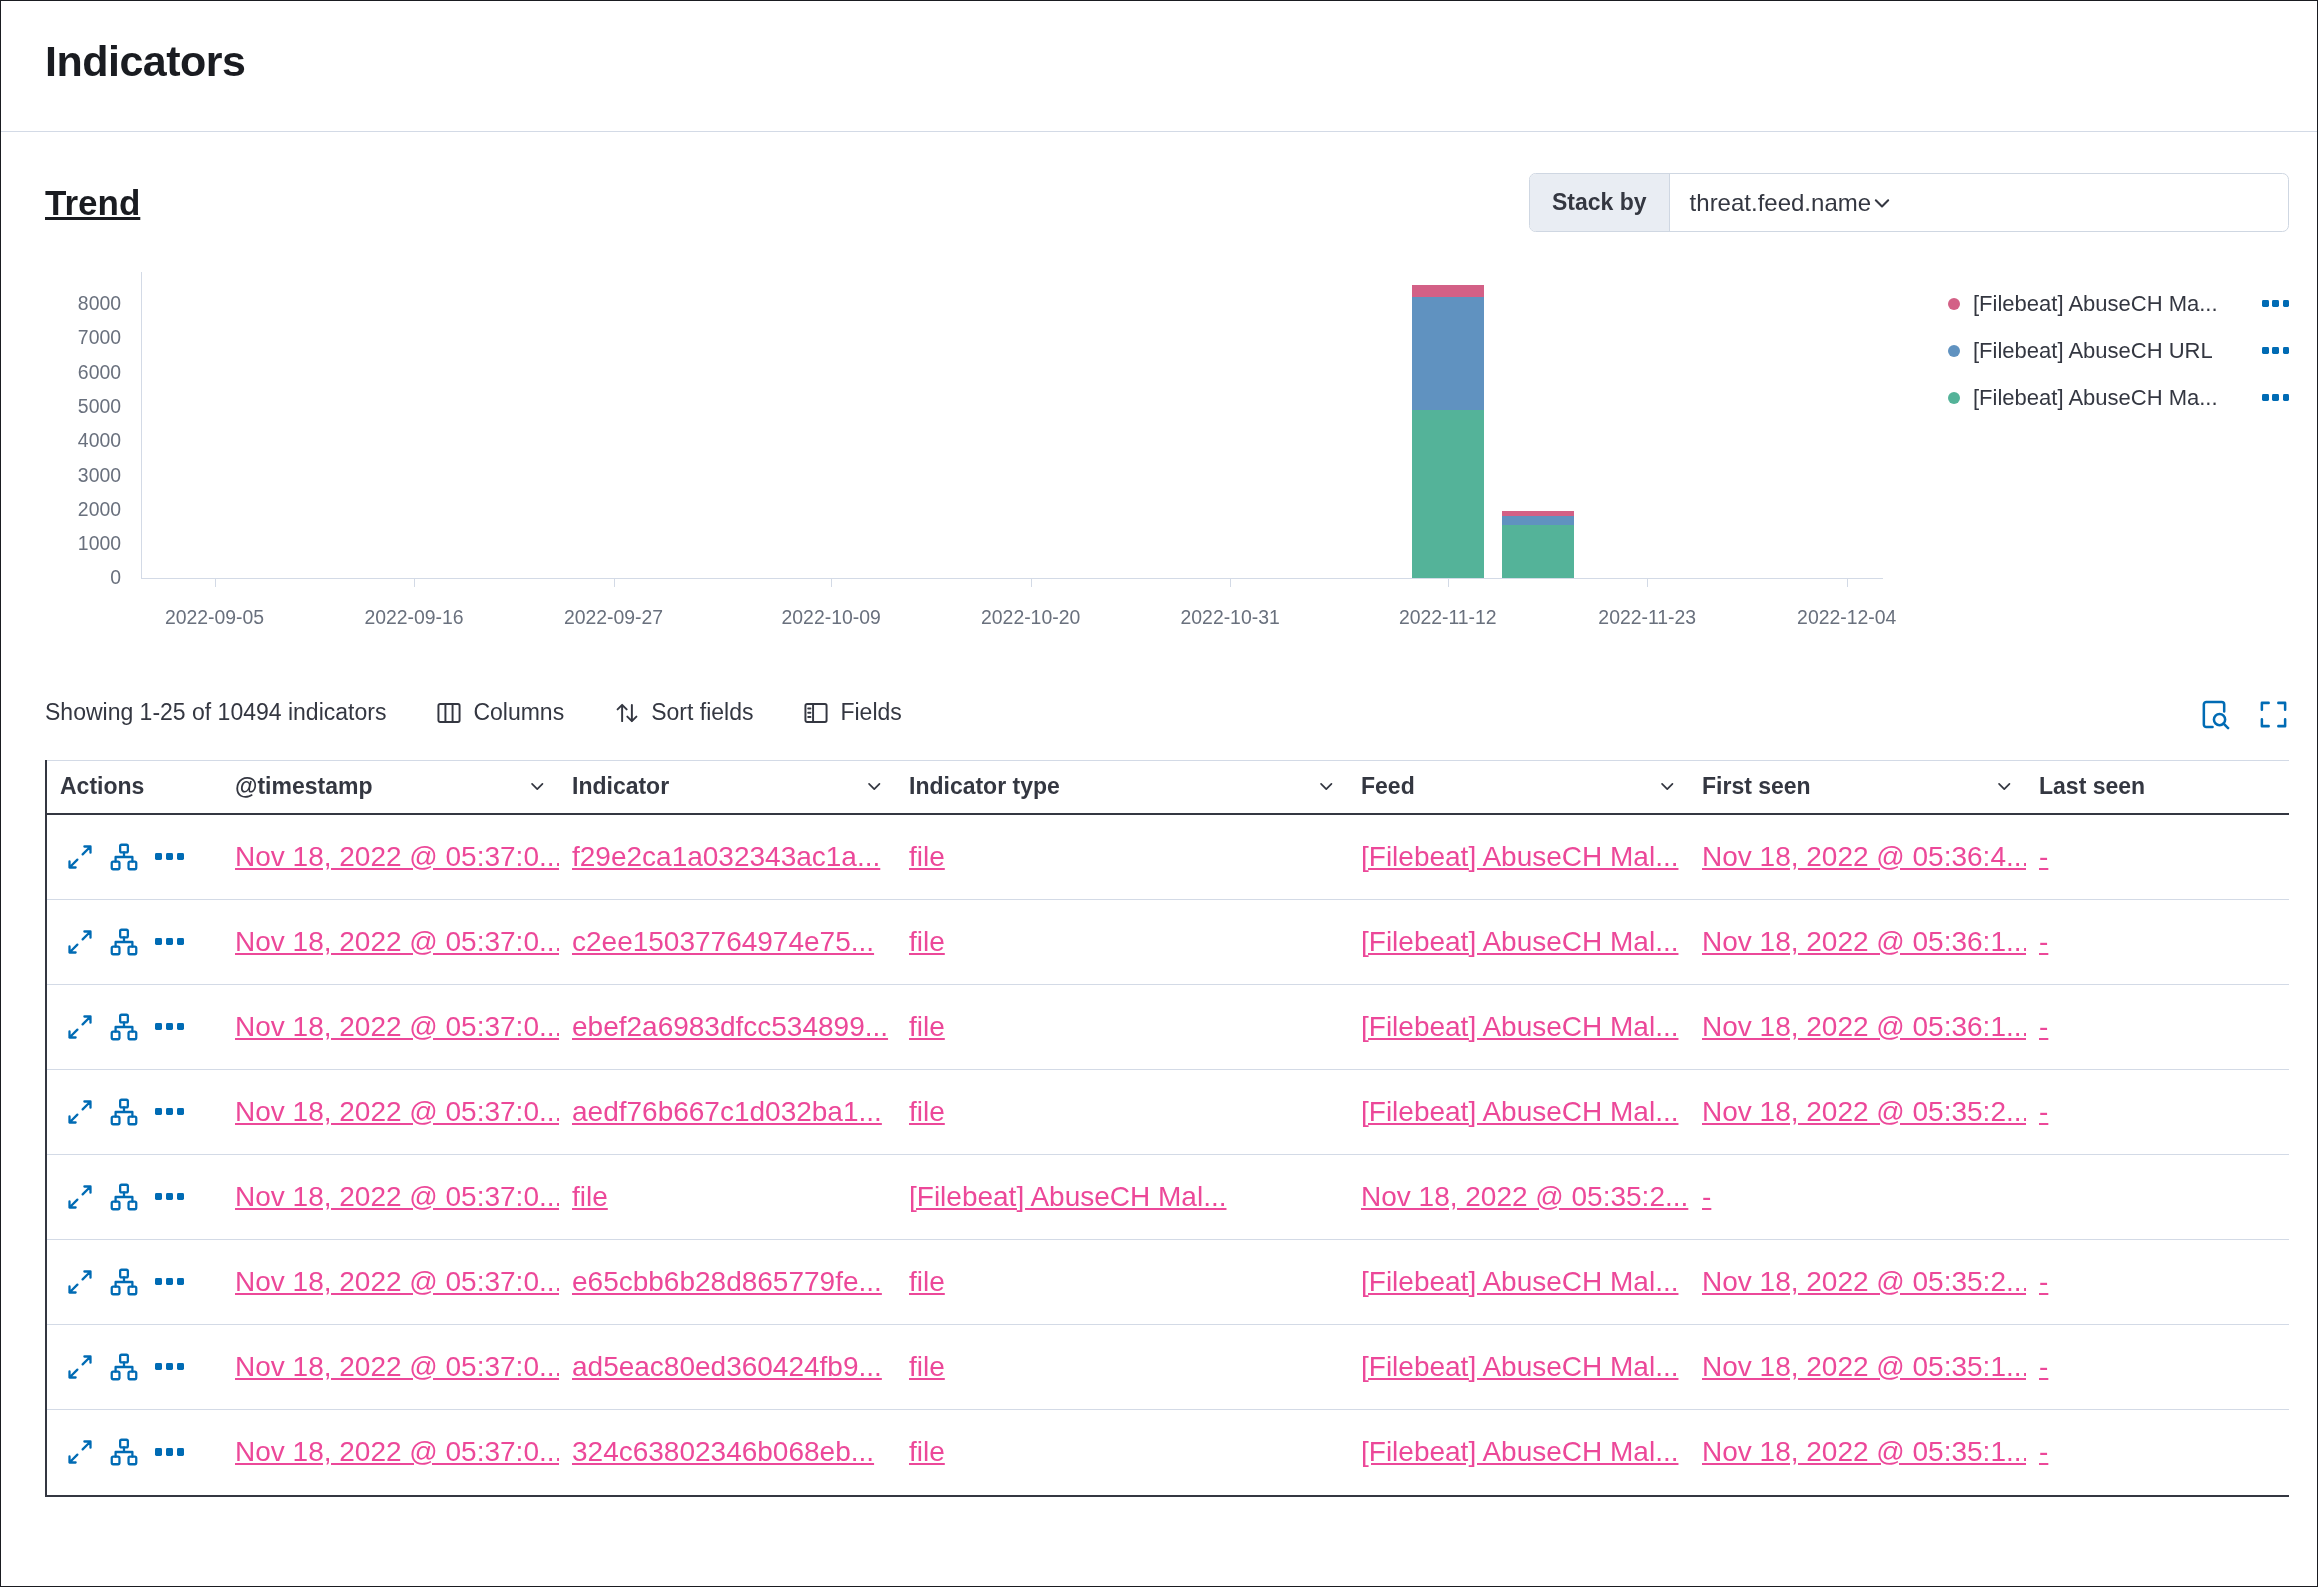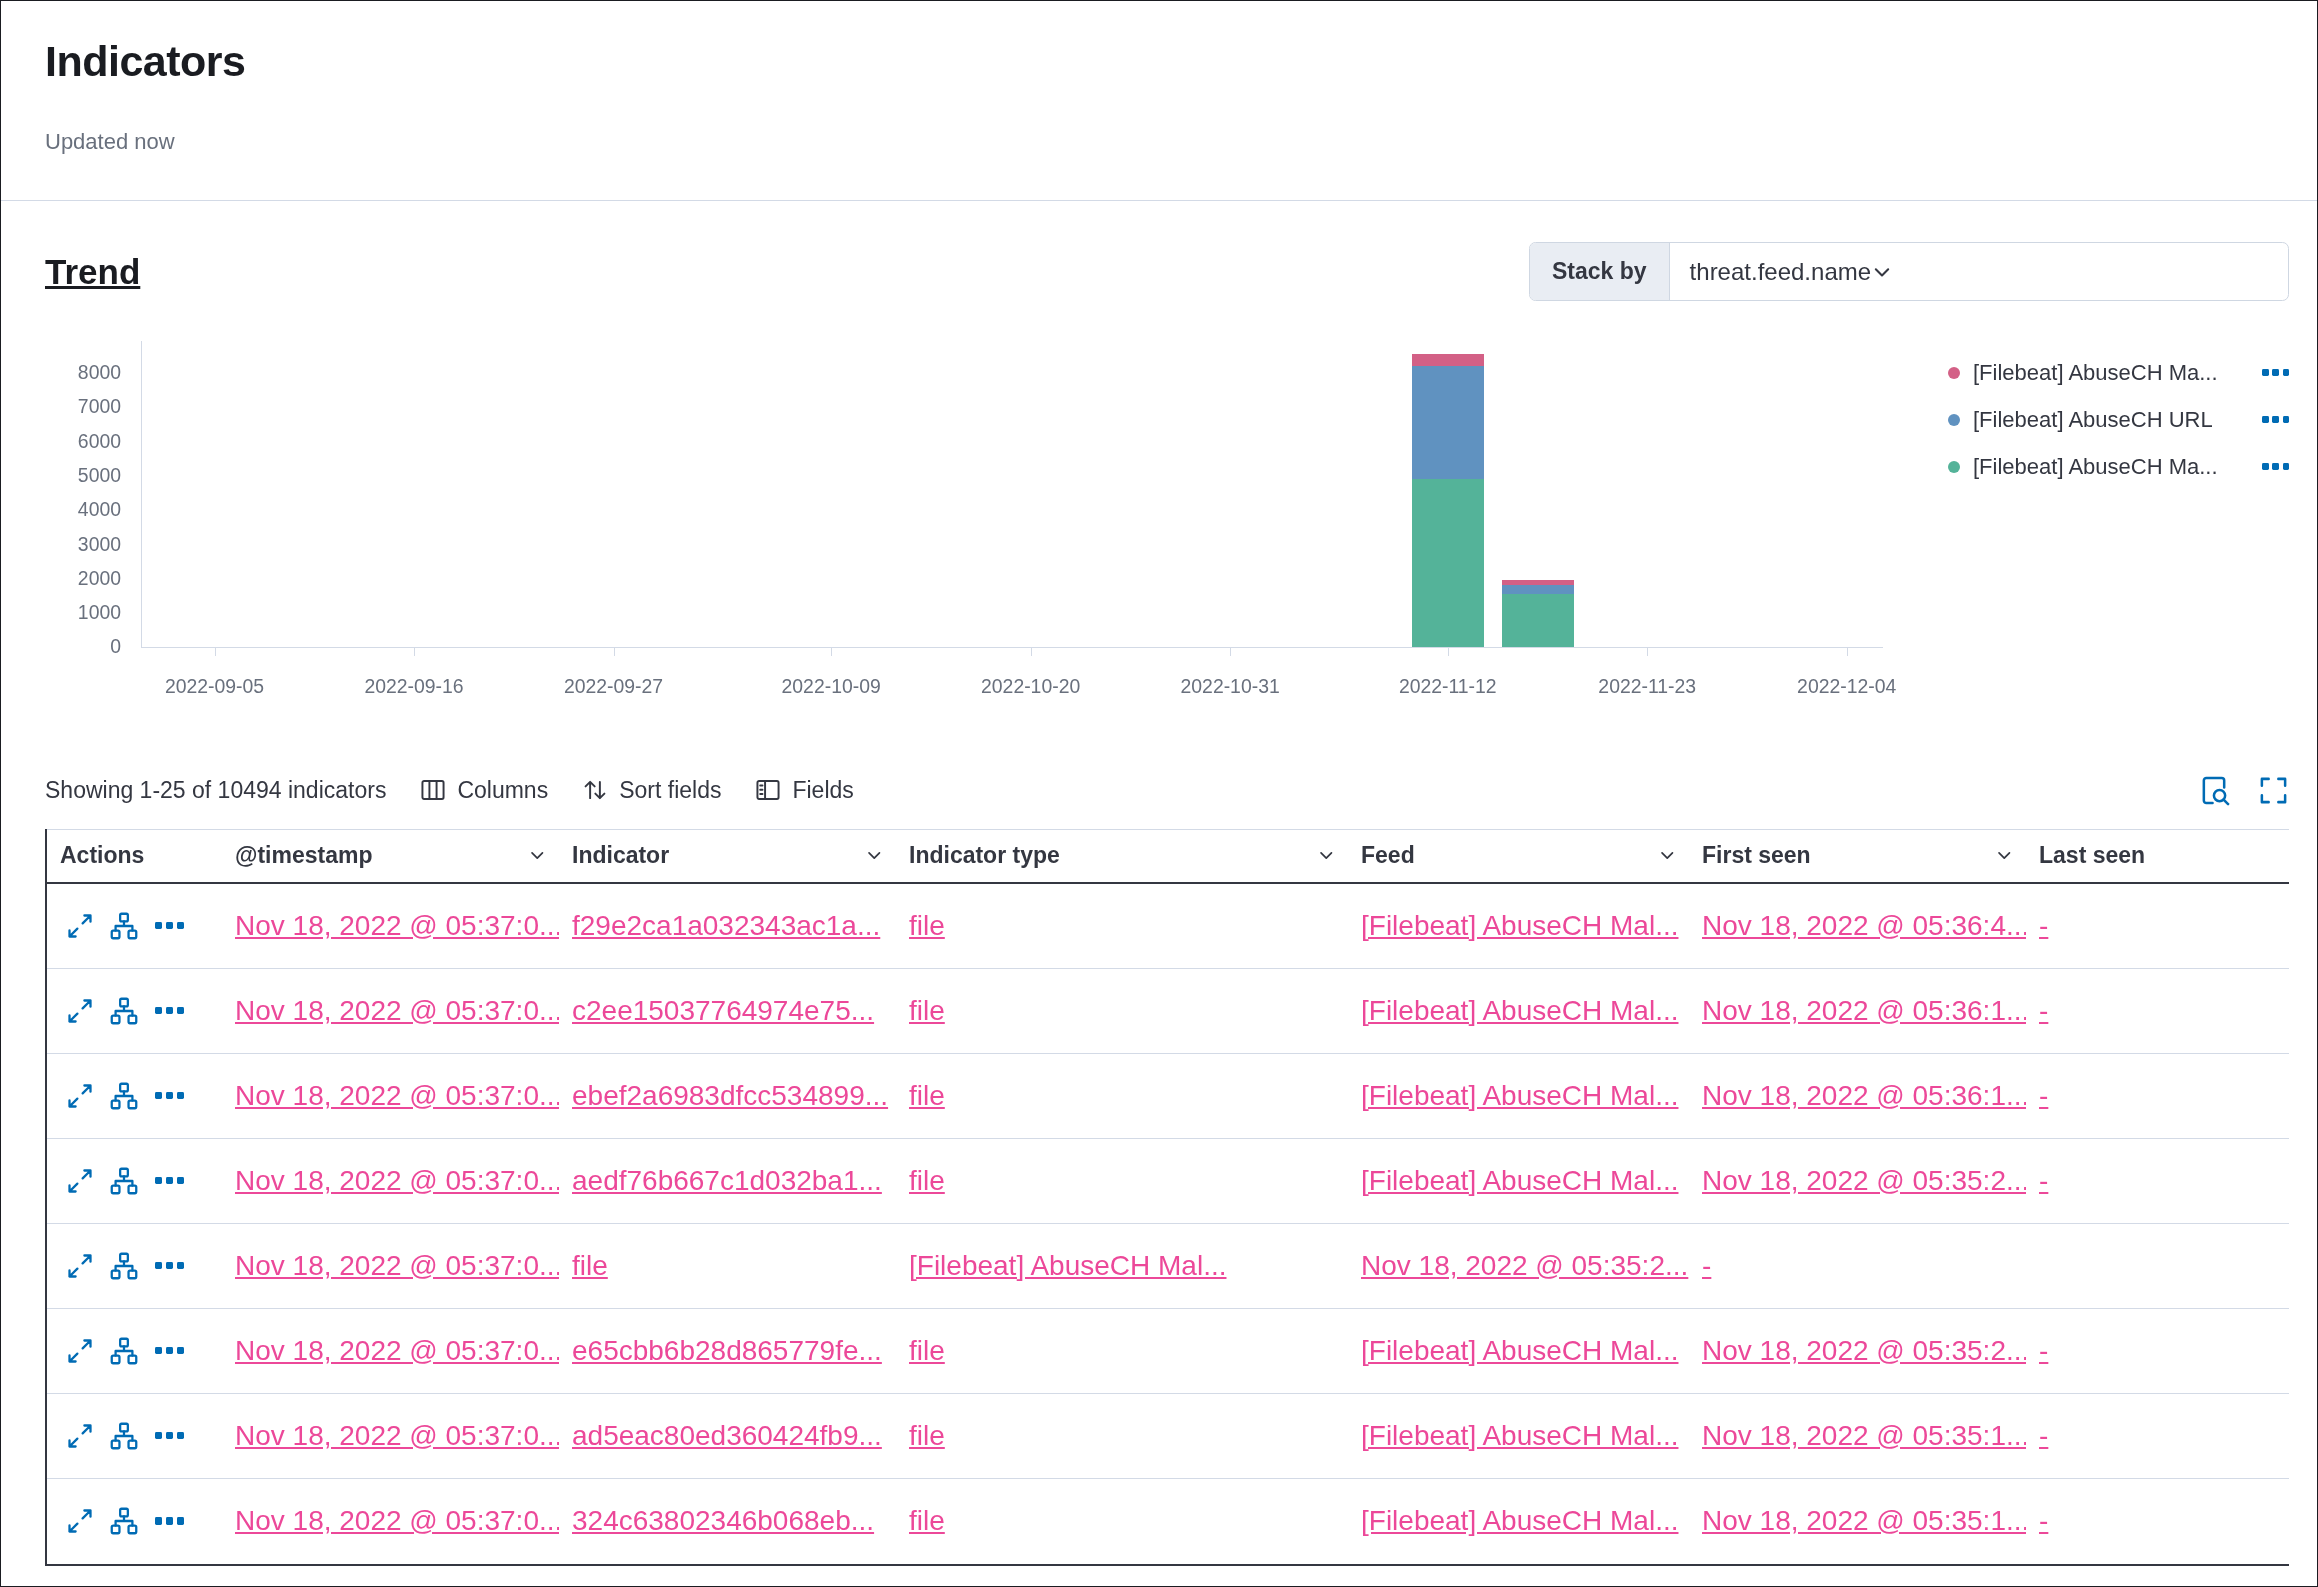--- a/index.html
+++ b/index.html
@@ -36,21 +36,21 @@
   .tickmark{position:absolute;top:100%;height:9.2px;width:0.9px;background:#D3DAE6;}
   .bar-seg{position:absolute;width:72px;}
 
   .legend{list-style:none;margin:0;padding:24px 0 0 28px;width:369px;flex:none;display:flex;flex-direction:column;gap:14px;}
   .legend li{display:flex;align-items:center;gap:13px;height:33px;}
   .dot{width:12px;height:12px;border-radius:50%;flex:none;}
   .legend-label{font-size:22px;color:#343741;white-space:nowrap;overflow:hidden;flex:1;cursor:pointer;}
   .legend-more{margin-left:auto;}
 
   
-  .toolbar{margin-top:39px;display:flex;align-items:center;gap:34px;height:44px;}
+  .toolbar{margin-top:39px;display:flex;align-items:flex-start;gap:50px;height:44px;}
   .showing{font-size:23px;color:#343741;white-space:nowrap;}
   .text-btn{display:flex;align-items:center;gap:11px;background:none;border:none;padding:0;font-family:inherit;font-size:23px;color:#343741;cursor:pointer;}
   .btn-icon{width:26px;height:26px;stroke:#343741;fill:none;stroke-width:1.2;stroke-linecap:round;stroke-linejoin:round;flex:none;}
   .toolbar-right{margin-left:auto;display:flex;align-items:center;gap:28px;}
   .icon-btn{background:none;border:none;padding:0;cursor:pointer;color:#006BB4;display:flex;align-items:center;justify-content:center;}
   .icon-btn svg{width:31px;height:31px;stroke:currentColor;fill:none;stroke-width:1.3;stroke-linecap:round;stroke-linejoin:round;}
   .boxes{display:inline-flex;gap:3.7px;}
   .boxes i{width:7.4px;height:7.4px;background:currentColor;border-radius:1.4px;display:block;}
   .boxes.sm i{width:6.5px;height:6.5px;}
 
@@ -66,21 +66,20 @@
   .actions-cell{gap:16.6px;padding-left:18.5px;}
   .action-btn svg{width:28px;height:28px;}
 </style>
 </head>
 <body>
 
 <div class="frame">
   <div class="page">
 
     <h1 class="page-title">Indicators</h1>
-    <div class="updated">Updated now</div>
     <hr class="divider">
 
     <div class="trend-header">
       <h2 class="trend-title">Trend</h2>
       <div class="stackby">
         <div class="stackby-prepend">Stack by</div>
         <div class="stackby-select">
           <span>threat.feed.name</span>
           <svg class="chev" viewBox="0 0 16 16">
               <path d="M3.5 6l4.5 4.5L12.5 6"></path>

